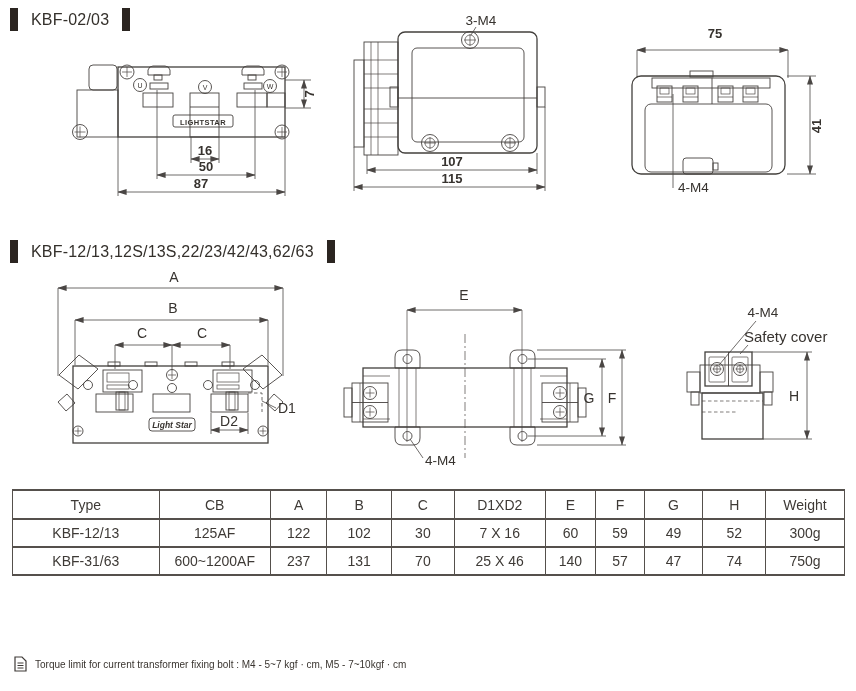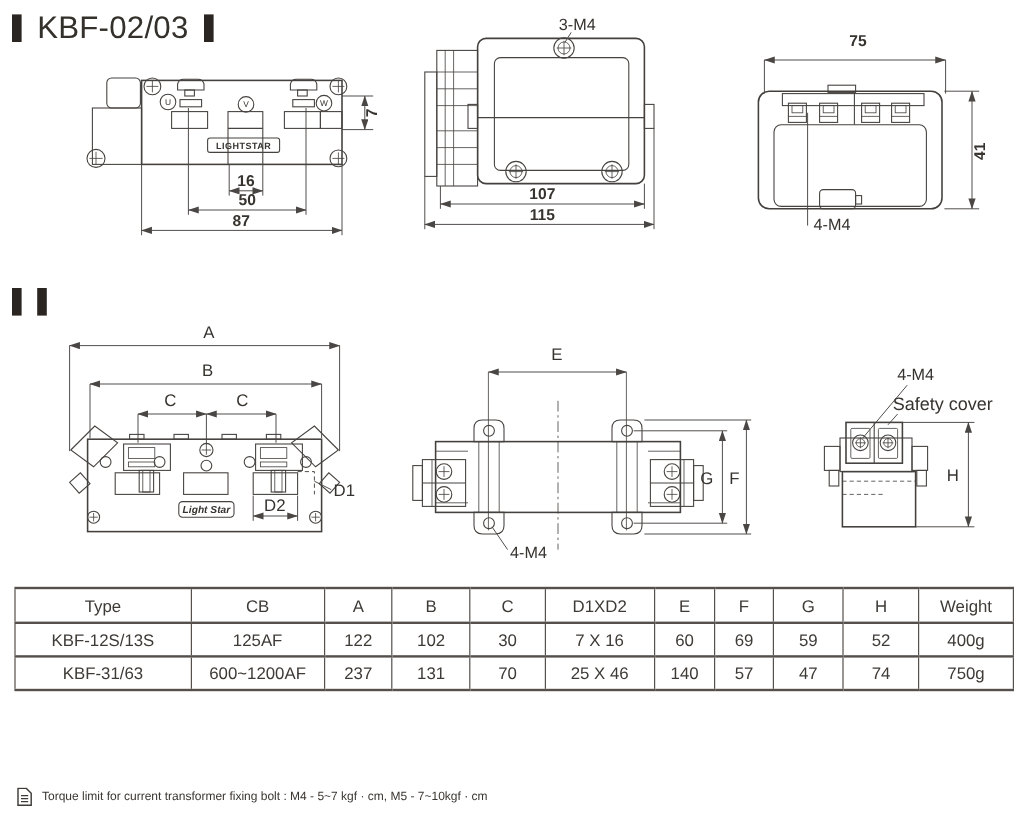--- a/index.html
+++ b/index.html
@@ -2,21 +2,21 @@
 <html><head>
 <meta charset="utf-8">
 <style>
   html,body { margin:0; padding:0; background:#fff; }
   .page {
     position:relative; width:856px; height:691px; background:#ffffff;
     font-family:"Liberation Sans", sans-serif; color:#3a3530; overflow:hidden;
   }
   .sec-header { position:absolute; display:flex; align-items:center; gap:13px; }
   .sec-header .bar { width:8px; height:23px; background:#2b2521; }
-  .sec-header .title { font-size:26px; font-weight:500; color:#34302b; letter-spacing:.2px; }
+  .sec-header .title { font-size:16px; font-weight:500; color:#34302b; letter-spacing:.2px; }
 
   svg.drawing { position:absolute; overflow:visible; }
   svg text { font-family:"Liberation Sans", sans-serif; fill:#37332f; }
   .ol { fill:none; stroke:#43403d; stroke-width:1.3; }           
   .ml { fill:none; stroke:#46423f; stroke-width:.9; }            
   .tl { fill:none; stroke:#4a4644; stroke-width:.7; }            
   .dl { fill:none; stroke:#4a4644; stroke-width:.8; }            
   .dash   { stroke-dasharray:3.5 2.5; }
   .dashdot{ stroke-dasharray:9 3 2 3; }
   .dimnum { font-size:13px; font-weight:600; }
@@ -200,20 +200,21 @@
       <text class="dimnum" transform="translate(206,106) rotate(-90)" text-anchor="middle">41</text>
     </g>
     <g>
       <line class="dl" x1="58" y1="74" x2="58" y2="168"></line>
       <text class="callout" x="63" y="172" text-anchor="start">4-M4</text>
     </g>
   </svg>
 
   <div class="sec-header" style="left:10px; top:240px;">
     <div class="bar"></div>
+    <div class="title">KBF-12/13,12S/13S,22/23/42/43,62/63</div>
     <div class="bar"></div>
   </div>
 
   <svg class="drawing" style="left:45px; top:272px;" width="270" height="178" viewBox="0 0 270 178">
     <g>
       <text class="dimltr" x="129" y="10" text-anchor="middle">A</text>
       <line class="dl" x1="13" y1="16" x2="238" y2="16" marker-start="url(#ah)" marker-end="url(#ah)"></line>
       <path class="dl" d="M13,16 V104 M238,16 V104"></path>
       <text class="dimltr" x="128" y="41" text-anchor="middle">B</text>
       <line class="dl" x1="30" y1="48" x2="223" y2="48" marker-start="url(#ah)" marker-end="url(#ah)"></line>
@@ -394,31 +395,31 @@
         <th>D1XD2</th>
         <th>E</th>
         <th>F</th>
         <th>G</th>
         <th>H</th>
         <th>Weight</th>
       </tr>
     </thead>
     <tbody>
       <tr>
-        <td>KBF-12S/13S</td>
+        <td>KBF-12/13</td>
         <td>125AF</td>
         <td>122</td>
         <td>102</td>
         <td>30</td>
         <td>7 X 16</td>
         <td>60</td>
-        <td>69</td>
         <td>59</td>
+        <td>49</td>
         <td>52</td>
-        <td>400g</td>
+        <td>300g</td>
       </tr>
       <tr>
         <td>KBF-31/63</td>
         <td>600~1200AF</td>
         <td>237</td>
         <td>131</td>
         <td>70</td>
         <td>25 X 46</td>
         <td>140</td>
         <td>57</td>

